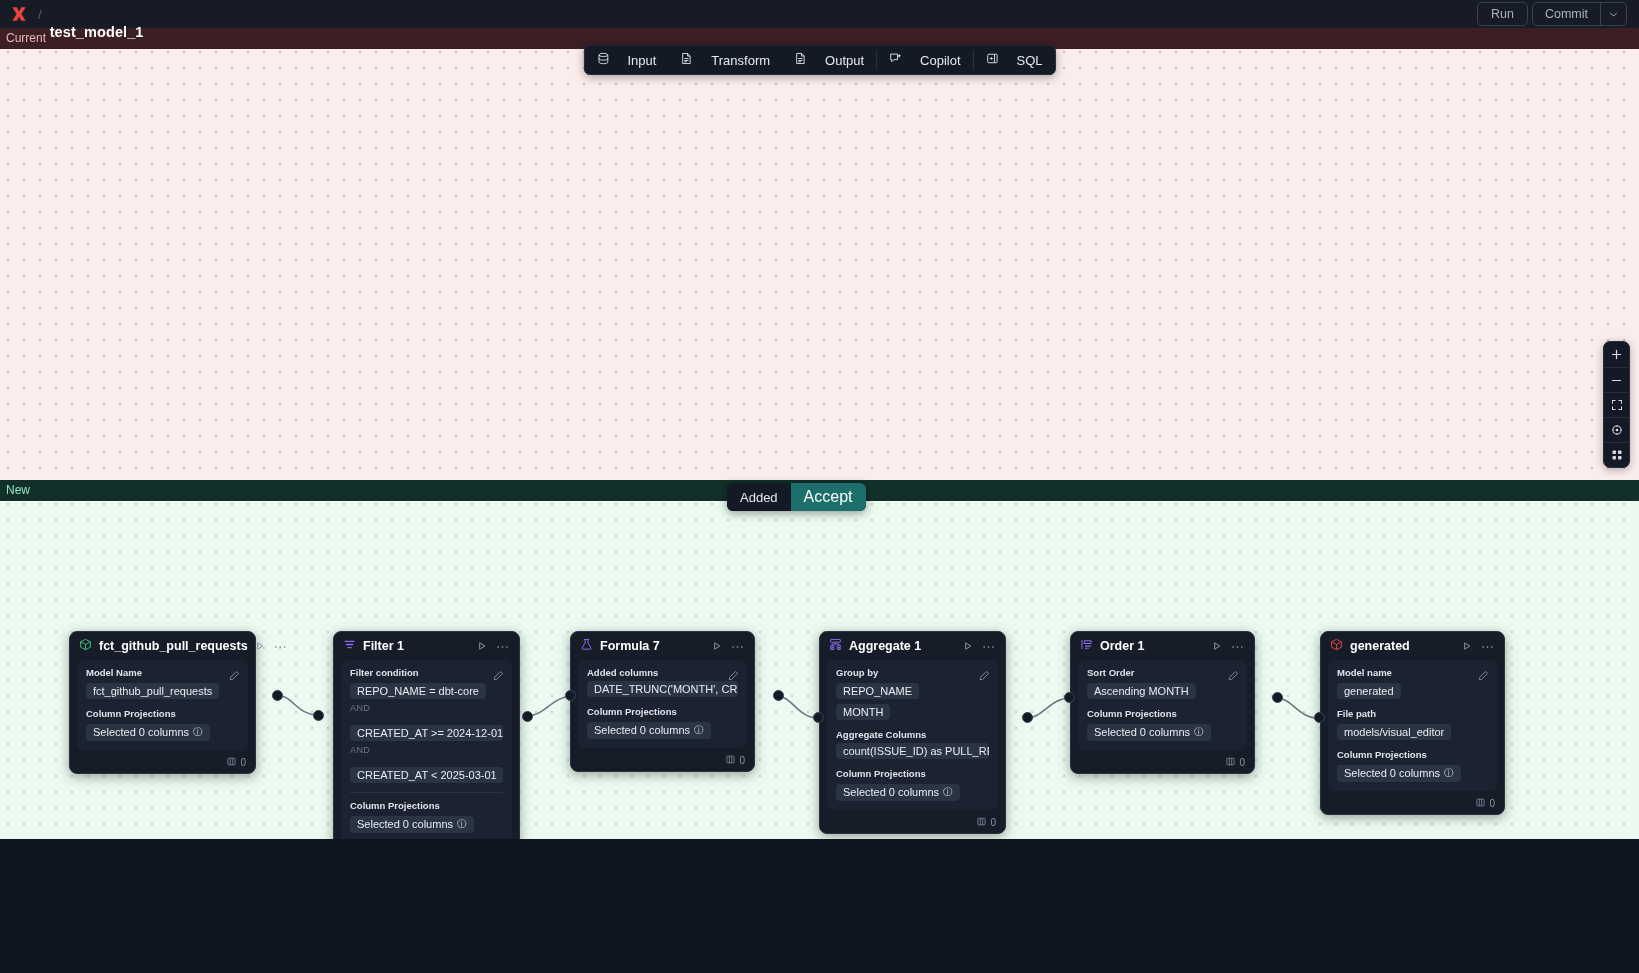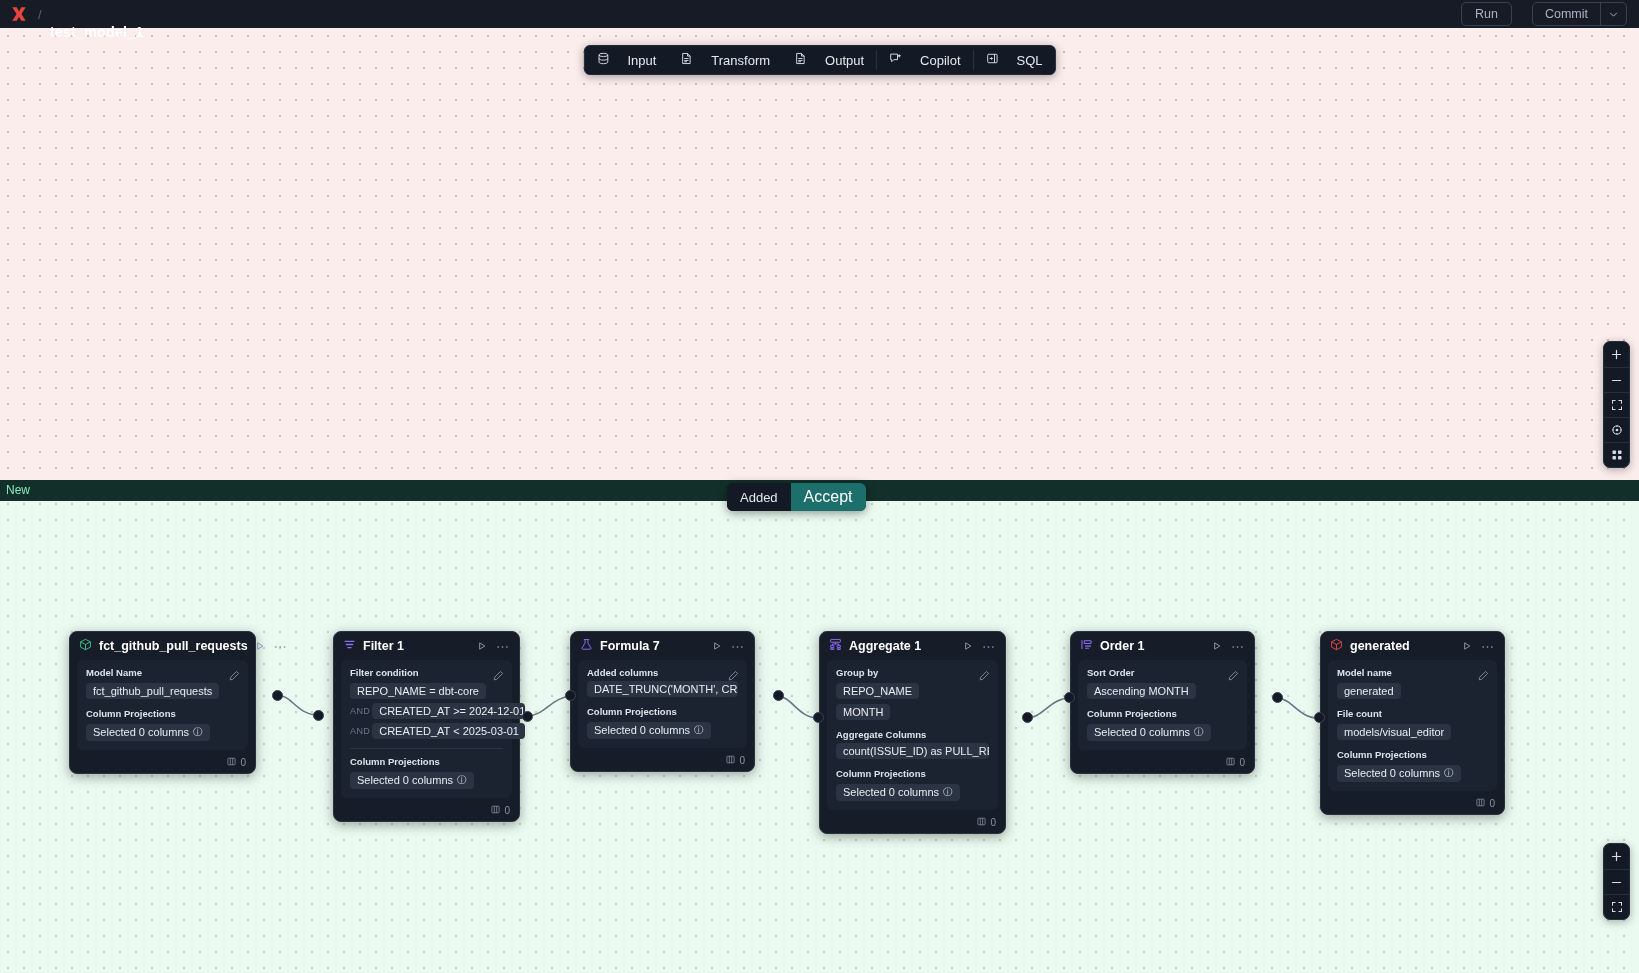--- a/index.html
+++ b/index.html
@@ -16,35 +16,35 @@
   .topbar {
     position: absolute; left: 0; top: 0; width: 1639px; height: 28px;
     background: #161b26;
     display: flex; align-items: center;
     padding: 0 8px;
     z-index: 60;
   }
   .logo { width: 22px; height: 22px; display: flex; align-items: center; justify-content: center; }
   .crumb-sep { color: #5a6375; font-size: 13px; margin: 0 8px; }
   .crumb-title { color: #ffffff; font-size: 14.5px; font-weight: bold; letter-spacing: .1px; margin-top: 36px; }
-  .topbar-right { margin-left: auto; display: flex; align-items: center; gap: 20px; padding-right: 4px; }
+  .topbar-right { margin-left: auto; display: flex; align-items: center; gap: 4px; padding-right: 4px; }
   .btn-outline {
     border: 1px solid #39404f; border-radius: 5px;
     color: #aab1c0; font-size: 12.5px;
     padding: 3px 13px; background: transparent;
     line-height: 16px;
   }
   .commit-group { display: flex; align-items: stretch; border: 1px solid #39404f; border-radius: 5px; overflow: hidden; }
   .commit-group .lbl { color: #aab1c0; font-size: 12.5px; padding: 3px 12px; line-height: 16px; }
   .commit-group .chev { border-left: 1px solid #39404f; padding: 3px 8px; color: #aab1c0; font-size: 9px; display:flex; align-items:center; }
 
   
   .pane { position: absolute; left: 0; width: 1639px; overflow: hidden; }
   .pane-current { top: 28px; height: 452px; }
-  .pane-new { top: 480px; height: 493px; }
+  .pane-new { top: 480px; height: 359px; }
 
   .pane-label {
     position: absolute; left: 0; top: 0; width: 100%; height: 21px;
     font-size: 12px; line-height: 21px; padding-left: 6px;
     z-index: 12; font-weight: normal;
   }
   .label-current { background: #3b1f24; color: #f2b5b8; }
   .label-new { background: #123029; color: #8ce6bd; }
 
   .canvas { position: absolute; left: 0; top: 0; width: 100%; height: 100%; }
@@ -131,21 +131,21 @@
   .field-label { color: #dfe4ec; font-size: 9.5px; font-weight: bold; margin-bottom: 3px; }
   .field-label.spaced { margin-top: 9px; }
   .chip {
     display: inline-flex; align-items: center; gap: 4px;
     background: #2b3442; color: #e8ecf3;
     border-radius: 4px; padding: 2px 7px;
     font-size: 11px; white-space: nowrap;
     max-width: 100%;
   }
   .chip.block { display: flex; }
-  .cond-row { display: flex; align-items: center; gap: 2px; margin-top: 4px; }
+  .cond-row { display: flex; align-items: flex-start; gap: 12px; margin-top: 4px; flex-direction: column; }
   .cond-and { color: #6b7586; font-size: 9px; letter-spacing: .4px; width: 22px; }
   .divider { height: 1px; background: #2b3442; margin: 9px 0 0 0; }
   .info-i { font-size: 9.5px; opacity: .85; }
 
   .node-foot {
     display: flex; align-items: center; justify-content: flex-end;
     gap: 4px; padding: 0 9px 5px 9px;
     color: #8b94a5; font-size: 10px;
   }
 
@@ -178,20 +178,21 @@
           <svg width="9" height="9" viewBox="0 0 12 12">
               <path d="M2 4.2 L6 8.2 L10 4.2" fill="none" stroke="#aab1c0" stroke-width="1.3" stroke-linecap="round"></path>
             </svg>
         </span>
       </div>
     </div>
   </div>
 
   <div class="pane pane-current">
     <div class="canvas canvas-current"></div>
+    <div class="pane-label label-current">Current</div>
 
     <div class="zoomstack zoom-top">
       <div class="zbtn">
         <svg width="13" height="13" viewBox="0 0 16 16">
             <path d="M8 3 V13 M3 8 H13" stroke="#d6dbe5" stroke-width="1.5" stroke-linecap="round"></path>
           </svg>
       </div>
       <div class="zbtn">
         <svg width="13" height="13" viewBox="0 0 16 16">
             <path d="M3 8 H13" stroke="#d6dbe5" stroke-width="1.5" stroke-linecap="round"></path>
@@ -484,21 +485,21 @@
         <span class="head-act dots">⋯</span>
       </div>
       <div class="node-body">
         <span class="edit-pencil">
           <svg width="11" height="11" viewBox="0 0 14 14" fill="none" stroke="#8b94a5" stroke-width="1.1">
               <path d="M9.6 1.8 L12.2 4.4 L4.6 12 L1.6 12.4 L2 9.4 Z"></path>
             </svg>
         </span>
         <div class="field-label">Model name</div>
         <span class="chip">generated</span>
-        <div class="field-label spaced">File count</div>
+        <div class="field-label spaced">File path</div>
         <span class="chip">models/visual_editor</span>
         <div class="field-label spaced">Column Projections</div>
         <span class="chip">
           <span>Selected 0 columns</span>
           <span class="info-i">ⓘ</span>
         </span>
       </div>
       <div class="node-foot">
         <span>
           <svg width="9" height="9" viewBox="0 0 12 12" fill="none" stroke="#8b94a5" stroke-width="1">

